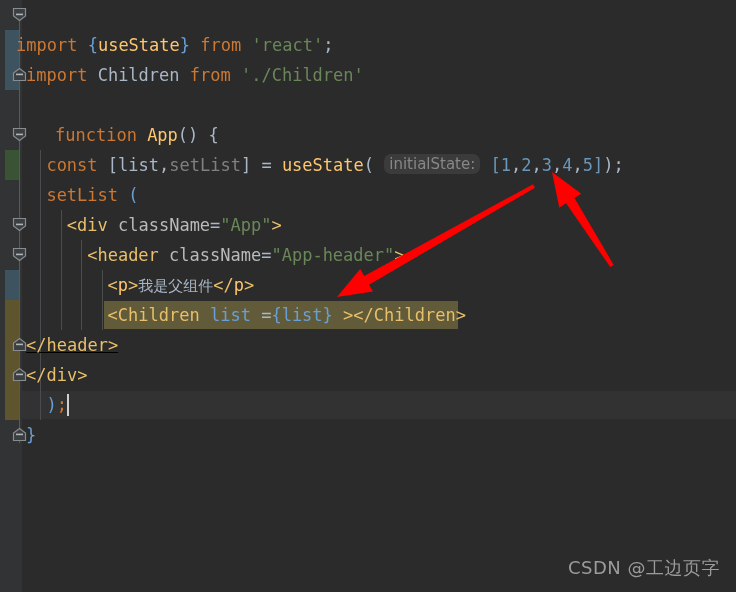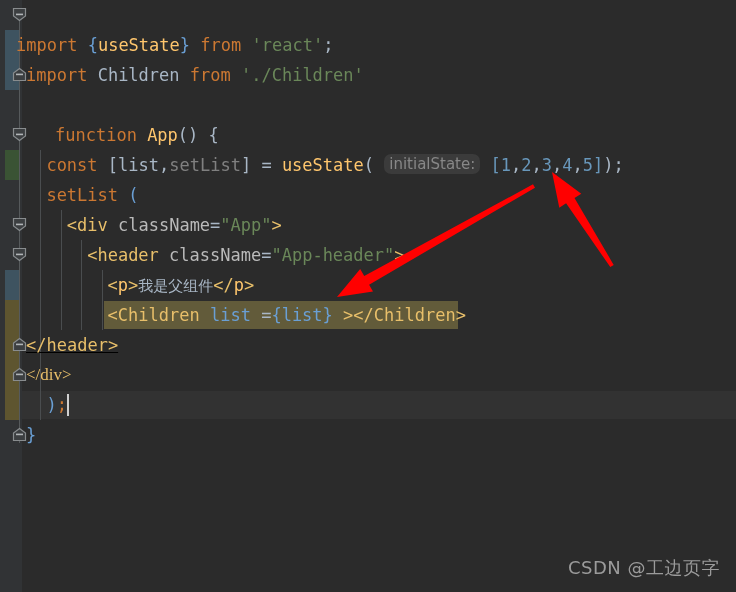--- a/index.html
+++ b/index.html
@@ -232,21 +232,21 @@
       <div class="line" style="top: 60px; left: 26px;"><span class="kw">import </span><span class="ident">Children</span><span class="kw"> from </span><span class="str">'./Children'</span></div>
       <div class="line" style="top: 90px; left: 26px;"></div>
       <div class="line" style="top: 120px; left: 26px; margin-left: 29px;"><span class="kw">function </span><span class="fn">App</span><span class="punct">() {</span></div>
       <div class="line" style="top: 150px; left: 46.4px;"><span class="kw">const </span><span class="brack">[</span><span class="ident">list</span><span class="punct">,</span><span class="dim">setList</span><span class="brack">] = </span><span class="fn">useState</span><span class="punct">(</span><span class="punct"> </span><span class="inlay">initialState:</span><span class="punct"> </span><span class="num">[</span><span class="num">1</span><span class="punct">,</span><span class="num">2</span><span class="punct">,</span><span class="num">3</span><span class="punct">,</span><span class="num">4</span><span class="punct">,</span><span class="num">5</span><span class="num">]</span><span class="punct">);</span></div>
       <div class="line" style="top: 180px; left: 46.4px;"><span class="kw">setList </span><span class="jsxbrace">(</span></div>
       <div class="line" style="top: 210px; left: 66.8px;"><span class="tag">&lt;div </span><span class="attr">className</span><span class="punct">=</span><span class="attrval">"App"</span><span class="tag">&gt;</span></div>
       <div class="line" style="top: 240px; left: 87.2px;"><span class="tag">&lt;header </span><span class="attr">className</span><span class="punct">=</span><span class="attrval">"App-header"</span><span class="tag">&gt;</span></div>
       <div class="line" style="top: 270px; left: 107.6px;"><span class="tag">&lt;</span><span class="fn">p</span><span class="tag">&gt;</span><span class="cjk">我是父组件</span><span class="tag">&lt;/</span><span class="fn">p</span><span class="tag">&gt;</span></div>
       <div class="line" style="top: 300px; left: 107.6px;"><span class="tag">&lt;Children </span><span class="jsxbrace">list </span><span class="punct">=</span><span class="jsxbrace">{</span><span class="jsxbrace">list</span><span class="jsxbrace">}</span><span class="tag"> &gt;&lt;/Children&gt;</span></div>
       <div class="line" style="top: 330px; left: 26px; text-decoration: underline;"><span class="tag">&lt;/header&gt;</span></div>
-      <div class="line" style="top: 360px; left: 26px; font-family: Liberation Serif, serif;"><span class="tag">&lt;/div&gt;</span></div>
+      <div class="line" style="top: 360px; left: 26px;"><span class="tag">&lt;/div&gt;</span></div>
       <div class="line" style="top: 390px; left: 46.4px;"><span class="jsxbrace">)</span><span class="kw">;</span></div>
       <div class="line" style="top: 420px; left: 26px;"><span class="jsxbrace">}</span></div>
       <div class="line" style="top: 450px; left: 26px;"></div>
     </div>
 
   <div class="caret" id="text-caret" style="top: 394px; height: 22px; left: 66.8px;"></div>
 
   <svg class="arrows" id="annotation-arrows" viewBox="0 0 736 592" width="736" height="592">
       <polygon points="613.7,264.9 574.5,198.0 581.3,193.7 552.0,172.0 559.3,207.7 566.1,203.3 610.3,267.1" fill="#ff0000"></polygon>
       <polygon points="533.0,184.3 364.2,276.0 360.2,269.0 337.0,297.0 373.0,291.6 369.1,284.7 535.0,187.7" fill="#ff0000"></polygon>

